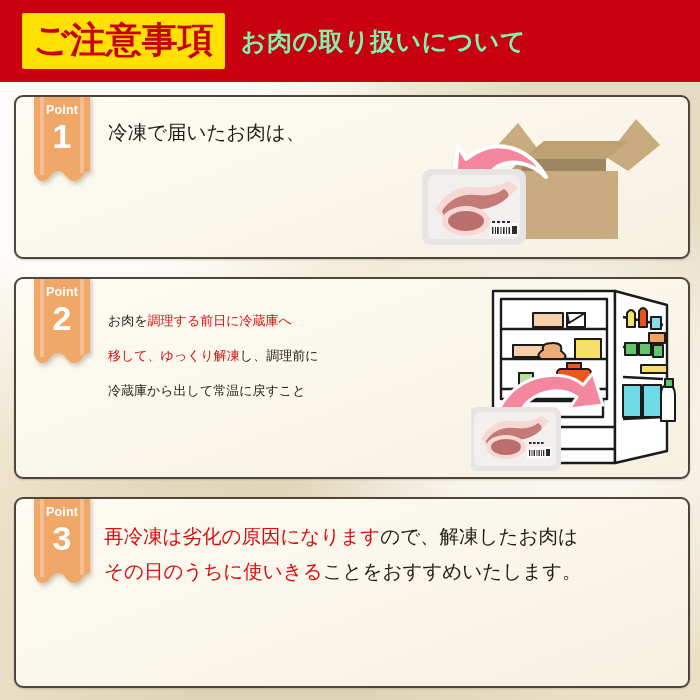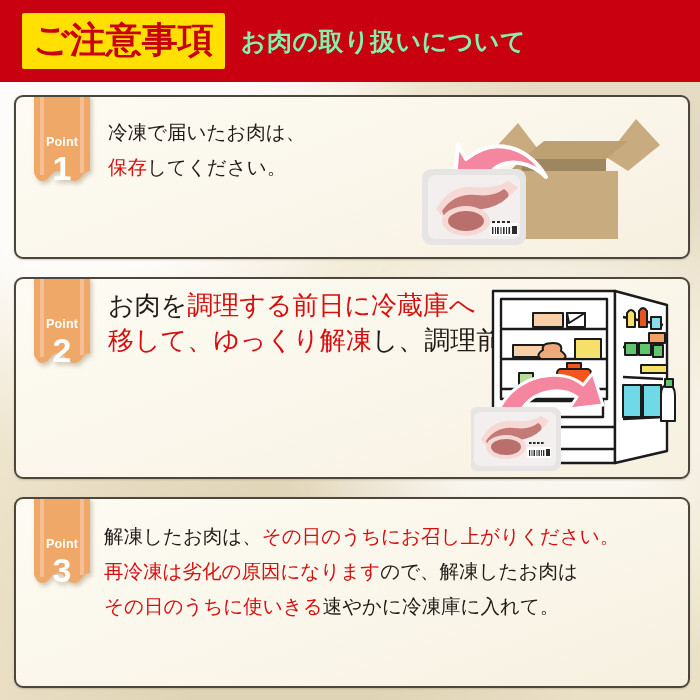--- a/index.html
+++ b/index.html
@@ -52,34 +52,34 @@
 
   
   .ribbon{
     position:absolute;left:18px;top:-2px;width:56px;height:92px;
     filter:drop-shadow(2px 3px 2px rgba(120,90,50,.32));
   }
   .ribbon svg{display:block;}
   .ribbon .r-txt{
     position:absolute;left:0;top:0;width:56px;height:92px;
     display:flex;flex-direction:column;align-items:center;justify-content:flex-start;
-    padding-top:9px;box-sizing:border-box;pointer-events:none;margin-top:32px;
+    padding-top:9px;box-sizing:border-box;pointer-events:none;
   }
   .r-word{color:#fff;font-size:12.5px;font-weight:bold;letter-spacing:.2px;line-height:1;}
   .r-num{color:#fff;font-size:34px;font-weight:bold;line-height:1;margin-top:2px;}
 
   
   .ctext{
     position:absolute;
     font-family:Liberation Serif, serif;
     color:#221c18;font-size:19.5px;line-height:35px;font-weight:500;
     white-space:nowrap;
   }
   #t1{left:92px;top:18px;}
-  #t2{left:92px;top:9px;font-size:26px;}
+  #t2{left:92px;top:24px;font-size:13px;}
   #t3{left:88px;top:20px;font-size:19.5px;}
   .r{color:#d80d0d;}
   .k{color:#221c18;}
 
   
   .illu{position:absolute;}
   #illu1{left:398px;top:8px;width:278px;height:150px;}
   #illu2{left:455px;top:2px;width:228px;height:196px;}
 </style>
 </head>
@@ -103,21 +103,20 @@
         <rect x="46" y="0" width="4" height="78" fill="#f7c39b" opacity=".85"></rect>
       </svg>
       <div class="r-txt">
         <div class="r-word">Point</div>
         <div class="r-num">1</div>
       </div>
     </div>
 
     <div class="ctext" id="t1">
       <div><span class="k">冷凍で届いたお肉は、</span></div>
-      <div><span class="r">保存</span><span class="k">してください。</span></div>
     </div>
 
     <svg class="illu" id="illu1" viewBox="0 0 278 150">
 
       <g>
         <polygon points="130,52 104,18 82,42 108,64" fill="#c9ab80"></polygon>
         <polygon points="192,52 222,14 246,40 214,66" fill="#c9ab80"></polygon>
         <polygon points="108,54 130,36 214,36 192,54" fill="#bda173"></polygon>
         <polygon points="108,54 192,54 192,70 108,70" fill="#9e8760"></polygon>
         <rect x="96" y="66" width="108" height="68" fill="#c9ab80"></rect>
@@ -164,20 +163,21 @@
       </svg>
       <div class="r-txt">
         <div class="r-word">Point</div>
         <div class="r-num">2</div>
       </div>
     </div>
 
     <div class="ctext" id="t2">
       <div><span class="k">お肉を</span><span class="r">調理する前日に冷蔵庫へ</span></div>
       <div><span class="r">移して、ゆっくり解凍</span><span class="k">し、調理前に</span></div>
+      <div><span class="k">冷蔵庫から出して常温に戻すこと</span></div>
     </div>
 
     <svg class="illu" id="illu2" viewBox="0 0 228 196">
       <g stroke="#1b1b1b" stroke-width="2.4" fill="#ffffff" stroke-linejoin="round">
 
         <rect x="22" y="10" width="122" height="172"></rect>
         <rect x="30" y="18" width="106" height="100" fill="#ffffff"></rect>
 
         <line x1="30" y1="48" x2="136" y2="48"></line>
         <line x1="30" y1="78" x2="136" y2="78"></line>
@@ -256,19 +256,18 @@
         <rect x="6" y="0" width="4" height="80" fill="#f7c39b" opacity=".85"></rect>
         <rect x="46" y="0" width="4" height="78" fill="#f7c39b" opacity=".85"></rect>
       </svg>
       <div class="r-txt">
         <div class="r-word">Point</div>
         <div class="r-num">3</div>
       </div>
     </div>
 
     <div class="ctext" id="t3">
-      <div><span class="k">解凍したお肉は、</span><span class="r">その日のうちにお召し上がりください。</span></div>
       <div><span class="r">再冷凍は劣化の原因になります</span><span class="k">ので、解凍したお肉は</span></div>
-      <div><span class="r">その日のうちに使いきる</span><span class="k">速やかに冷凍庫に入れて。</span></div>
+      <div><span class="r">その日のうちに使いきる</span><span class="k">ことをおすすめいたします。</span></div>
     </div>
   </div>
 
 </div>
 
 </body></html>

